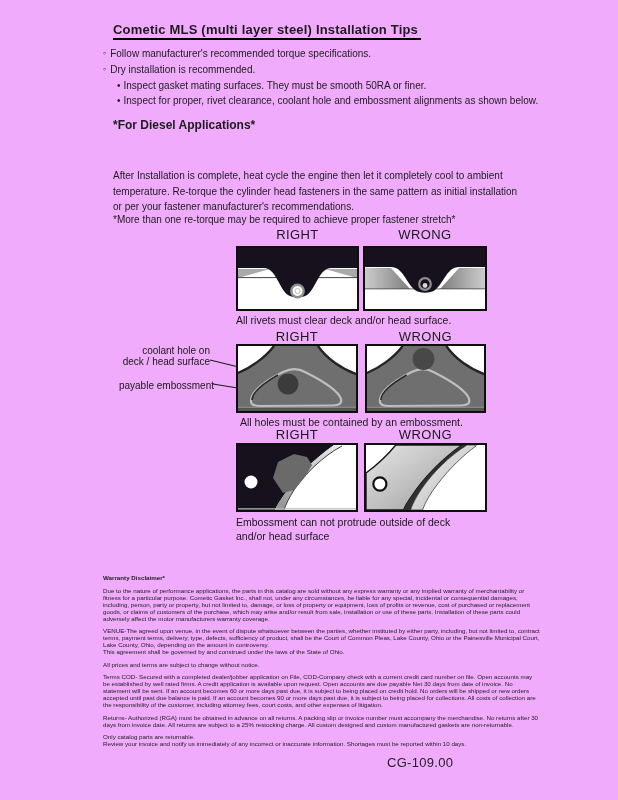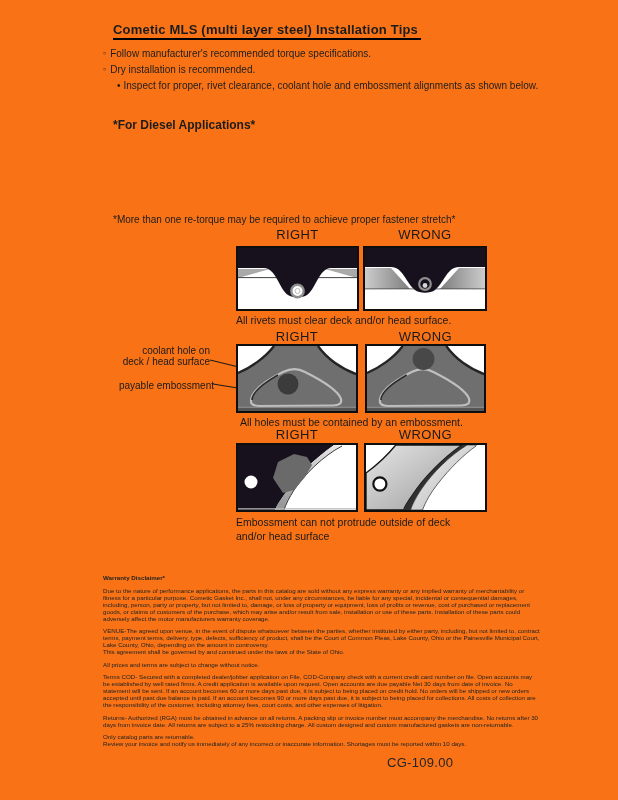--- a/index.html
+++ b/index.html
@@ -1,17 +1,17 @@
 <!DOCTYPE html>
 <html><head>
 <meta charset="utf-8">
 <style>
   html,body{margin:0;padding:0;background:#ffffff;}
   .page{
-    position:relative;width:618px;height:800px;background:#f97316;
+    position:relative;width:618px;height:800px;background:#f0abfc;
     font-family:"Liberation Sans",sans-serif;color:#1c1c1c;
     outline:1px solid #c9c9c9;overflow:hidden;
   }
   .title{
     position:absolute;left:113px;top:22px;font-size:13px;font-weight:bold;
     letter-spacing:.2px;border-bottom:2px solid #000;padding:0 3px 1px 0;white-space:nowrap;
   }
   .bullets{position:absolute;left:103px;top:46px;font-size:10px;line-height:15px;white-space:nowrap;}
   .b-row{display:flex;align-items:baseline;}
   .b-row.main::before{content:"◦";font-size:9px;margin-right:4px;position:relative;top:-1px;}
@@ -41,25 +41,31 @@
   <div class="title">Cometic MLS (multi layer steel) Installation Tips</div>
 
   <div class="bullets">
     <div class="b-row main">
         <span>Follow manufacturer's recommended torque specifications.</span>
       </div>
     <div class="b-row main">
         <span>Dry installation is recommended.</span>
       </div>
     <div class="b-row sub">
+        <span>Inspect gasket mating surfaces.  They must be smooth 50RA or finer.</span>
+      </div>
+    <div class="b-row sub">
         <span>Inspect for proper, rivet clearance, coolant hole and embossment alignments as shown below.</span>
       </div>
   </div>
 
   <div class="diesel-h">*For Diesel Applications*</div>
+  <div class="para p2">After Installation is complete, heat cycle the engine then let it completely cool to ambient
+temperature. Re-torque the cylinder head fasteners in the same pattern as initial installation
+or per your fastener manufacturer's recommendations.</div>
   <div class="para note">*More than one re-torque may be required to achieve proper fastener stretch*</div>
 
   <div class="dg-label" style="left:236px;top:227px;width:123px;">RIGHT</div>
   <div class="dg-label" style="left:363px;top:227px;width:124px;">WRONG</div>
   <div class="panel" style="left:236px;top:246px;width:123px;height:65px;">
     <svg viewBox="0 0 119 61" preserveAspectRatio="none">
       <rect width="119" height="61" fill="#ffffff"></rect>
       <polygon points="0,21 32,21 0,30" fill="#a9a9a9"></polygon>
       <polygon points="119,21 87,21 119,30" fill="#a9a9a9"></polygon>
       <line x1="0" y1="29.6" x2="119" y2="29.6" stroke="#444" stroke-width="1"></line>

